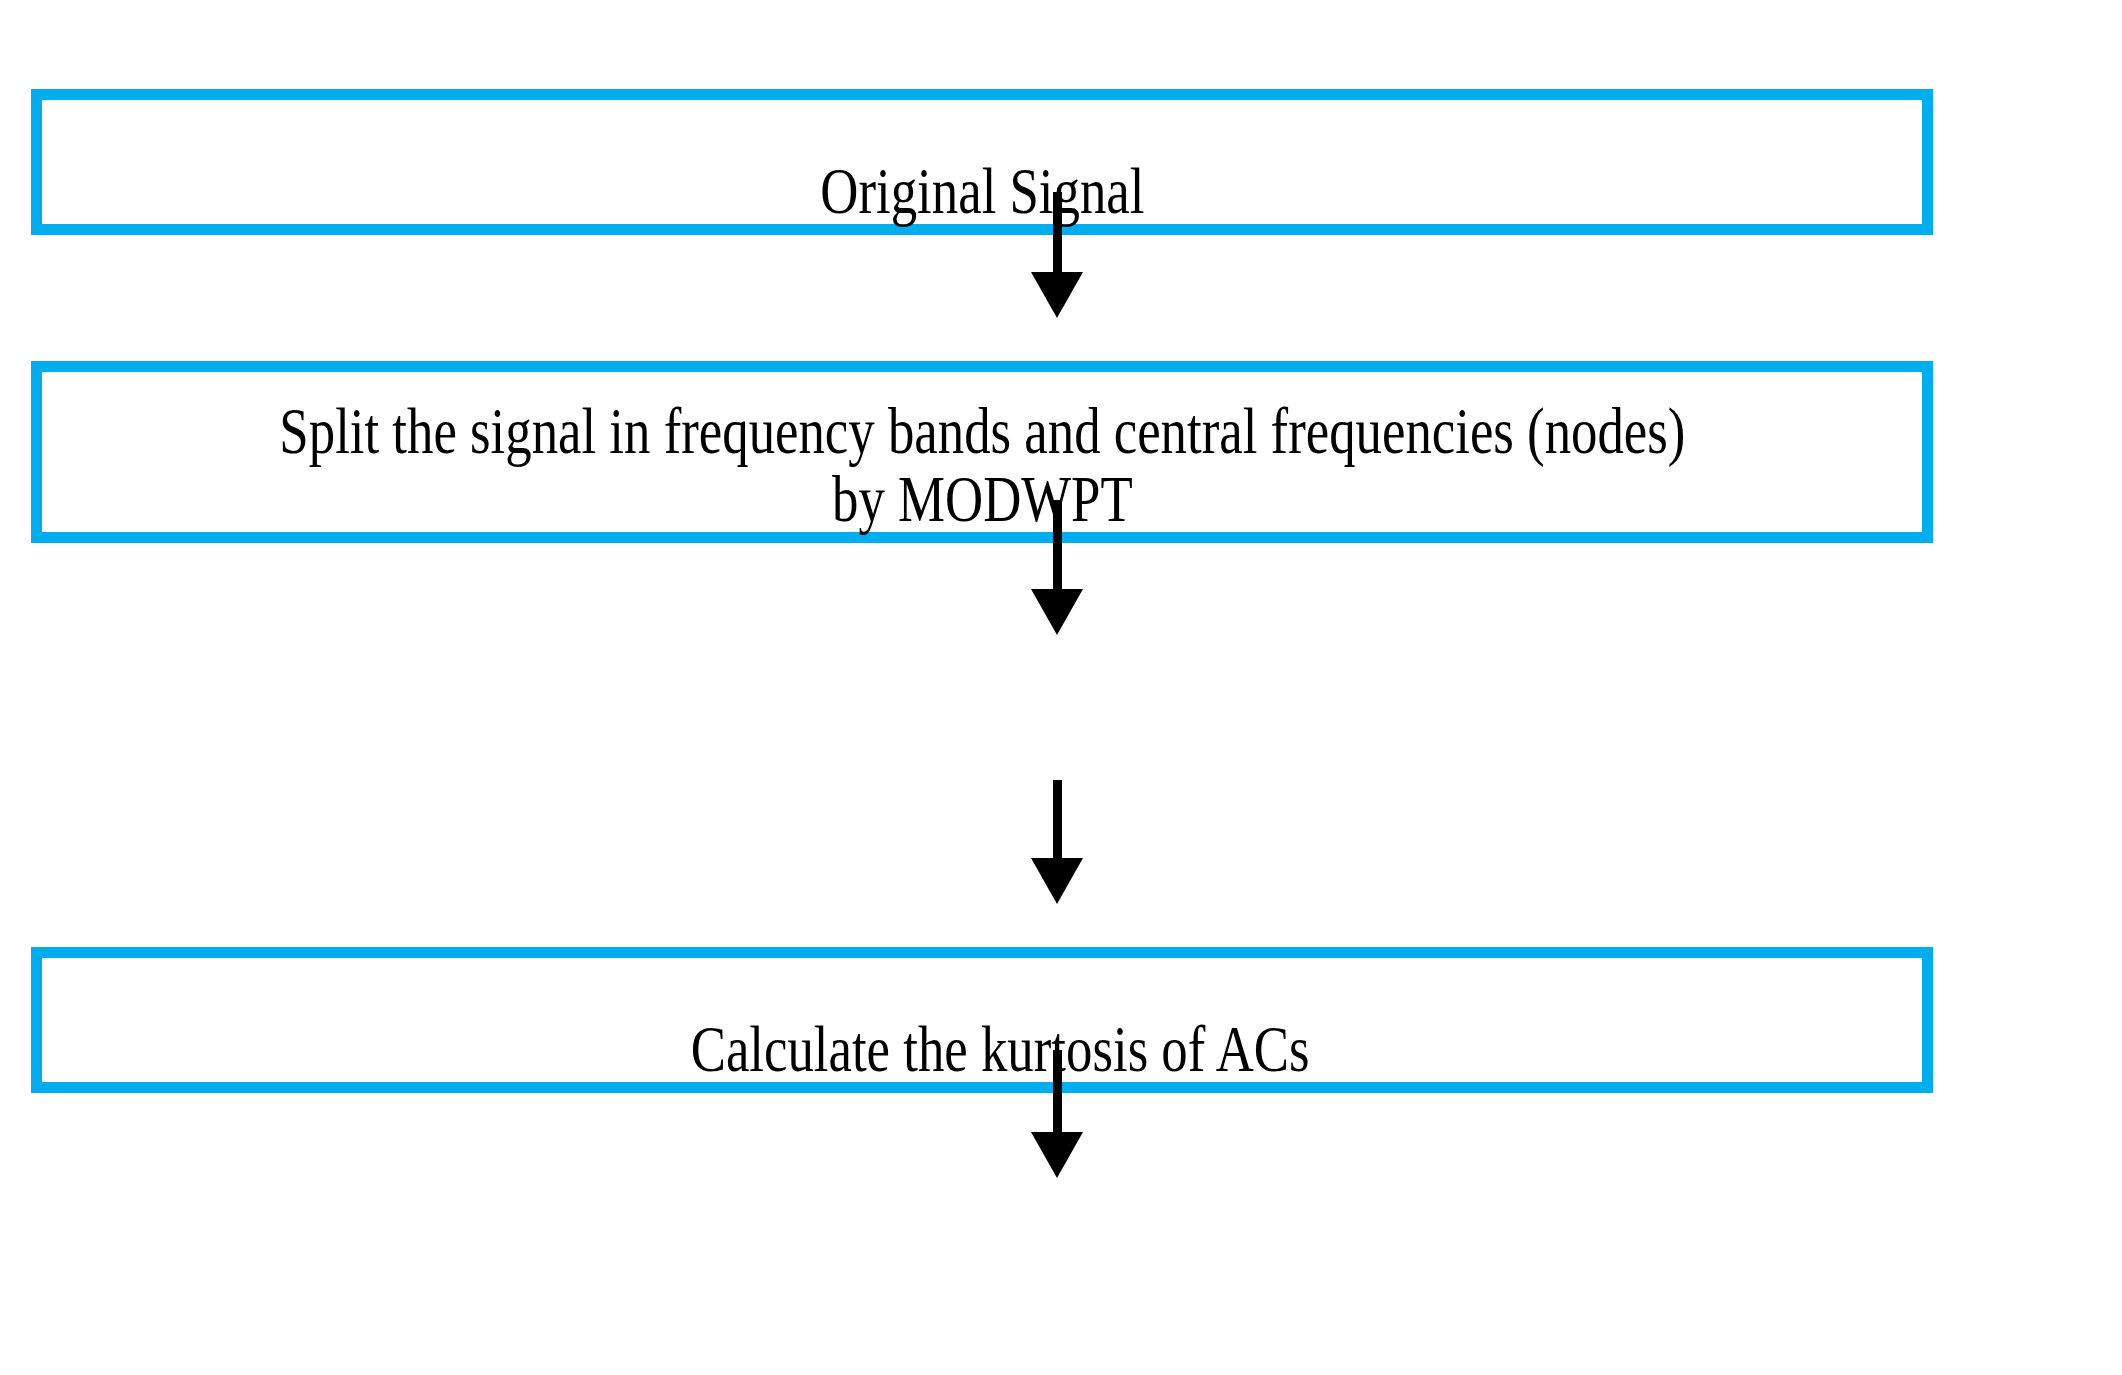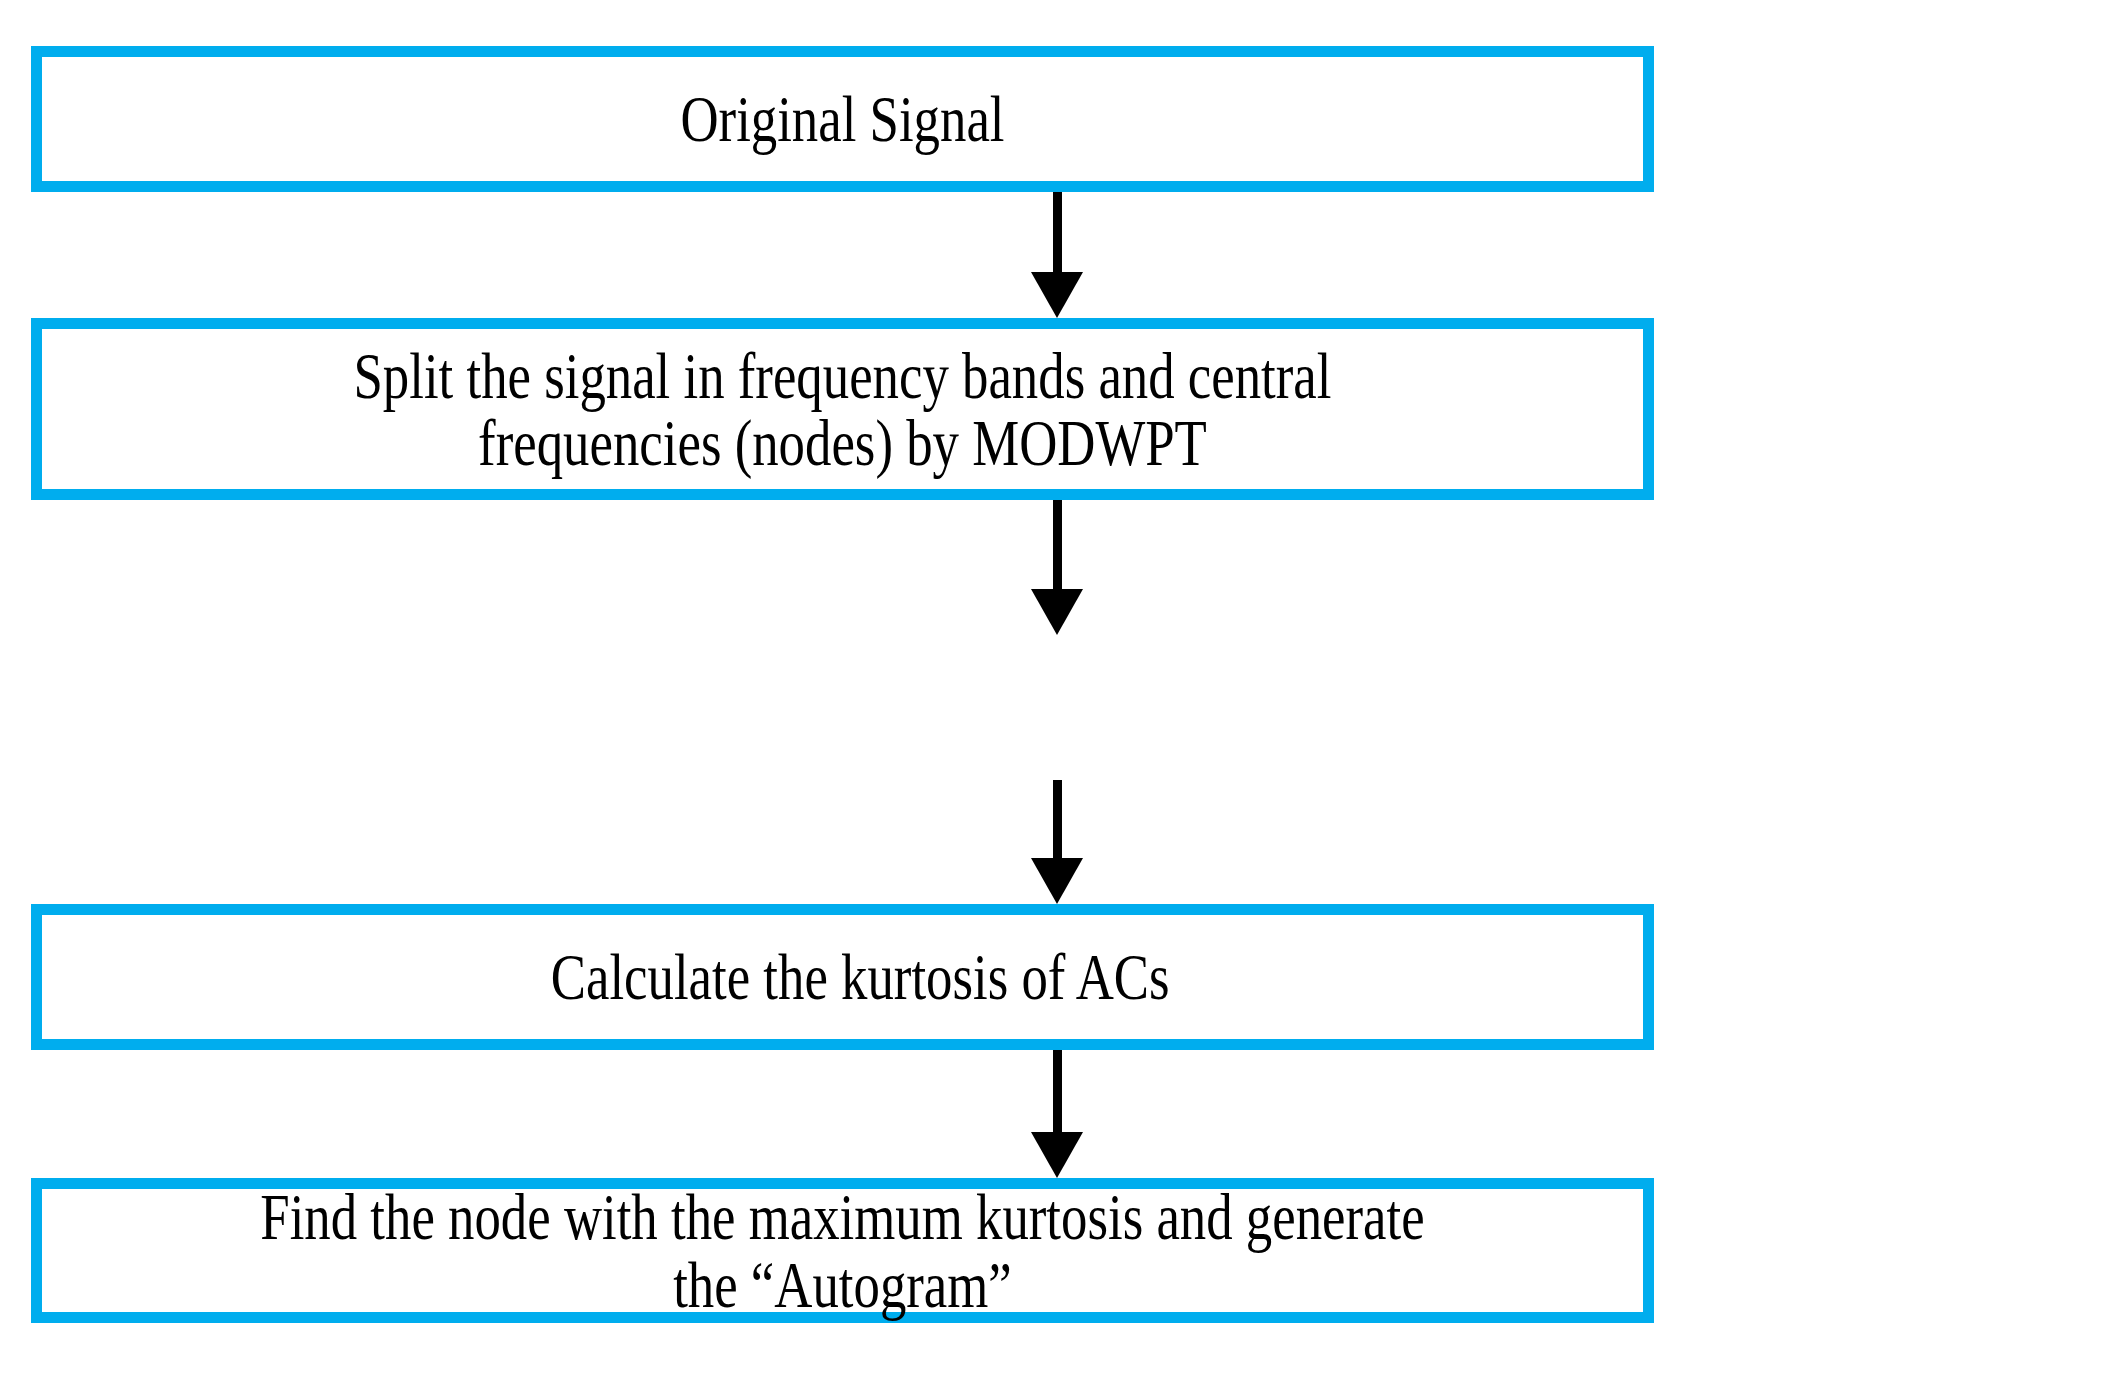--- a/index.html
+++ b/index.html
@@ -14,28 +14,29 @@
   #canvas {
     position: relative;
     width: 2122px;
     height: 1375px;
     background: #ffffff;
     overflow: hidden;
   }
   .flow-box {
     position: absolute;
     left: 31px;
-    width: 1623px;
+    width: 1902px;
     box-sizing: border-box;
     border: 11px solid #00adee;
     background: #ffffff;
     display: flex;
-    align-items: center;
+    align-items: flex-end;
     justify-content: center;
     text-align: center;
+    margin-top: 43px;
   }
   .flow-box-label {
     display: block;
     width: 96%;
     font-family: "Liberation Serif", "DejaVu Serif", serif;
     font-size: 66px;
     line-height: 1.02;
     color: #000000;
     transform: scaleX(0.80);
     transform-origin: center center;
@@ -113,17 +114,14 @@
 
   <div class="flow-box" id="box-4">
     <span class="flow-box-label">Calculate the kurtosis of ACs</span>
   </div>
 
   <div class="connector" id="conn-4">
     <div class="shaft"></div>
     <div class="head"></div>
   </div>
 
-  <div class="flow-box" id="box-5">
-    <span class="flow-box-label">Find the node with the maximum kurtosis and generate the “Autogram”</span>
-  </div>
 
 </div>
 
 </body></html>

